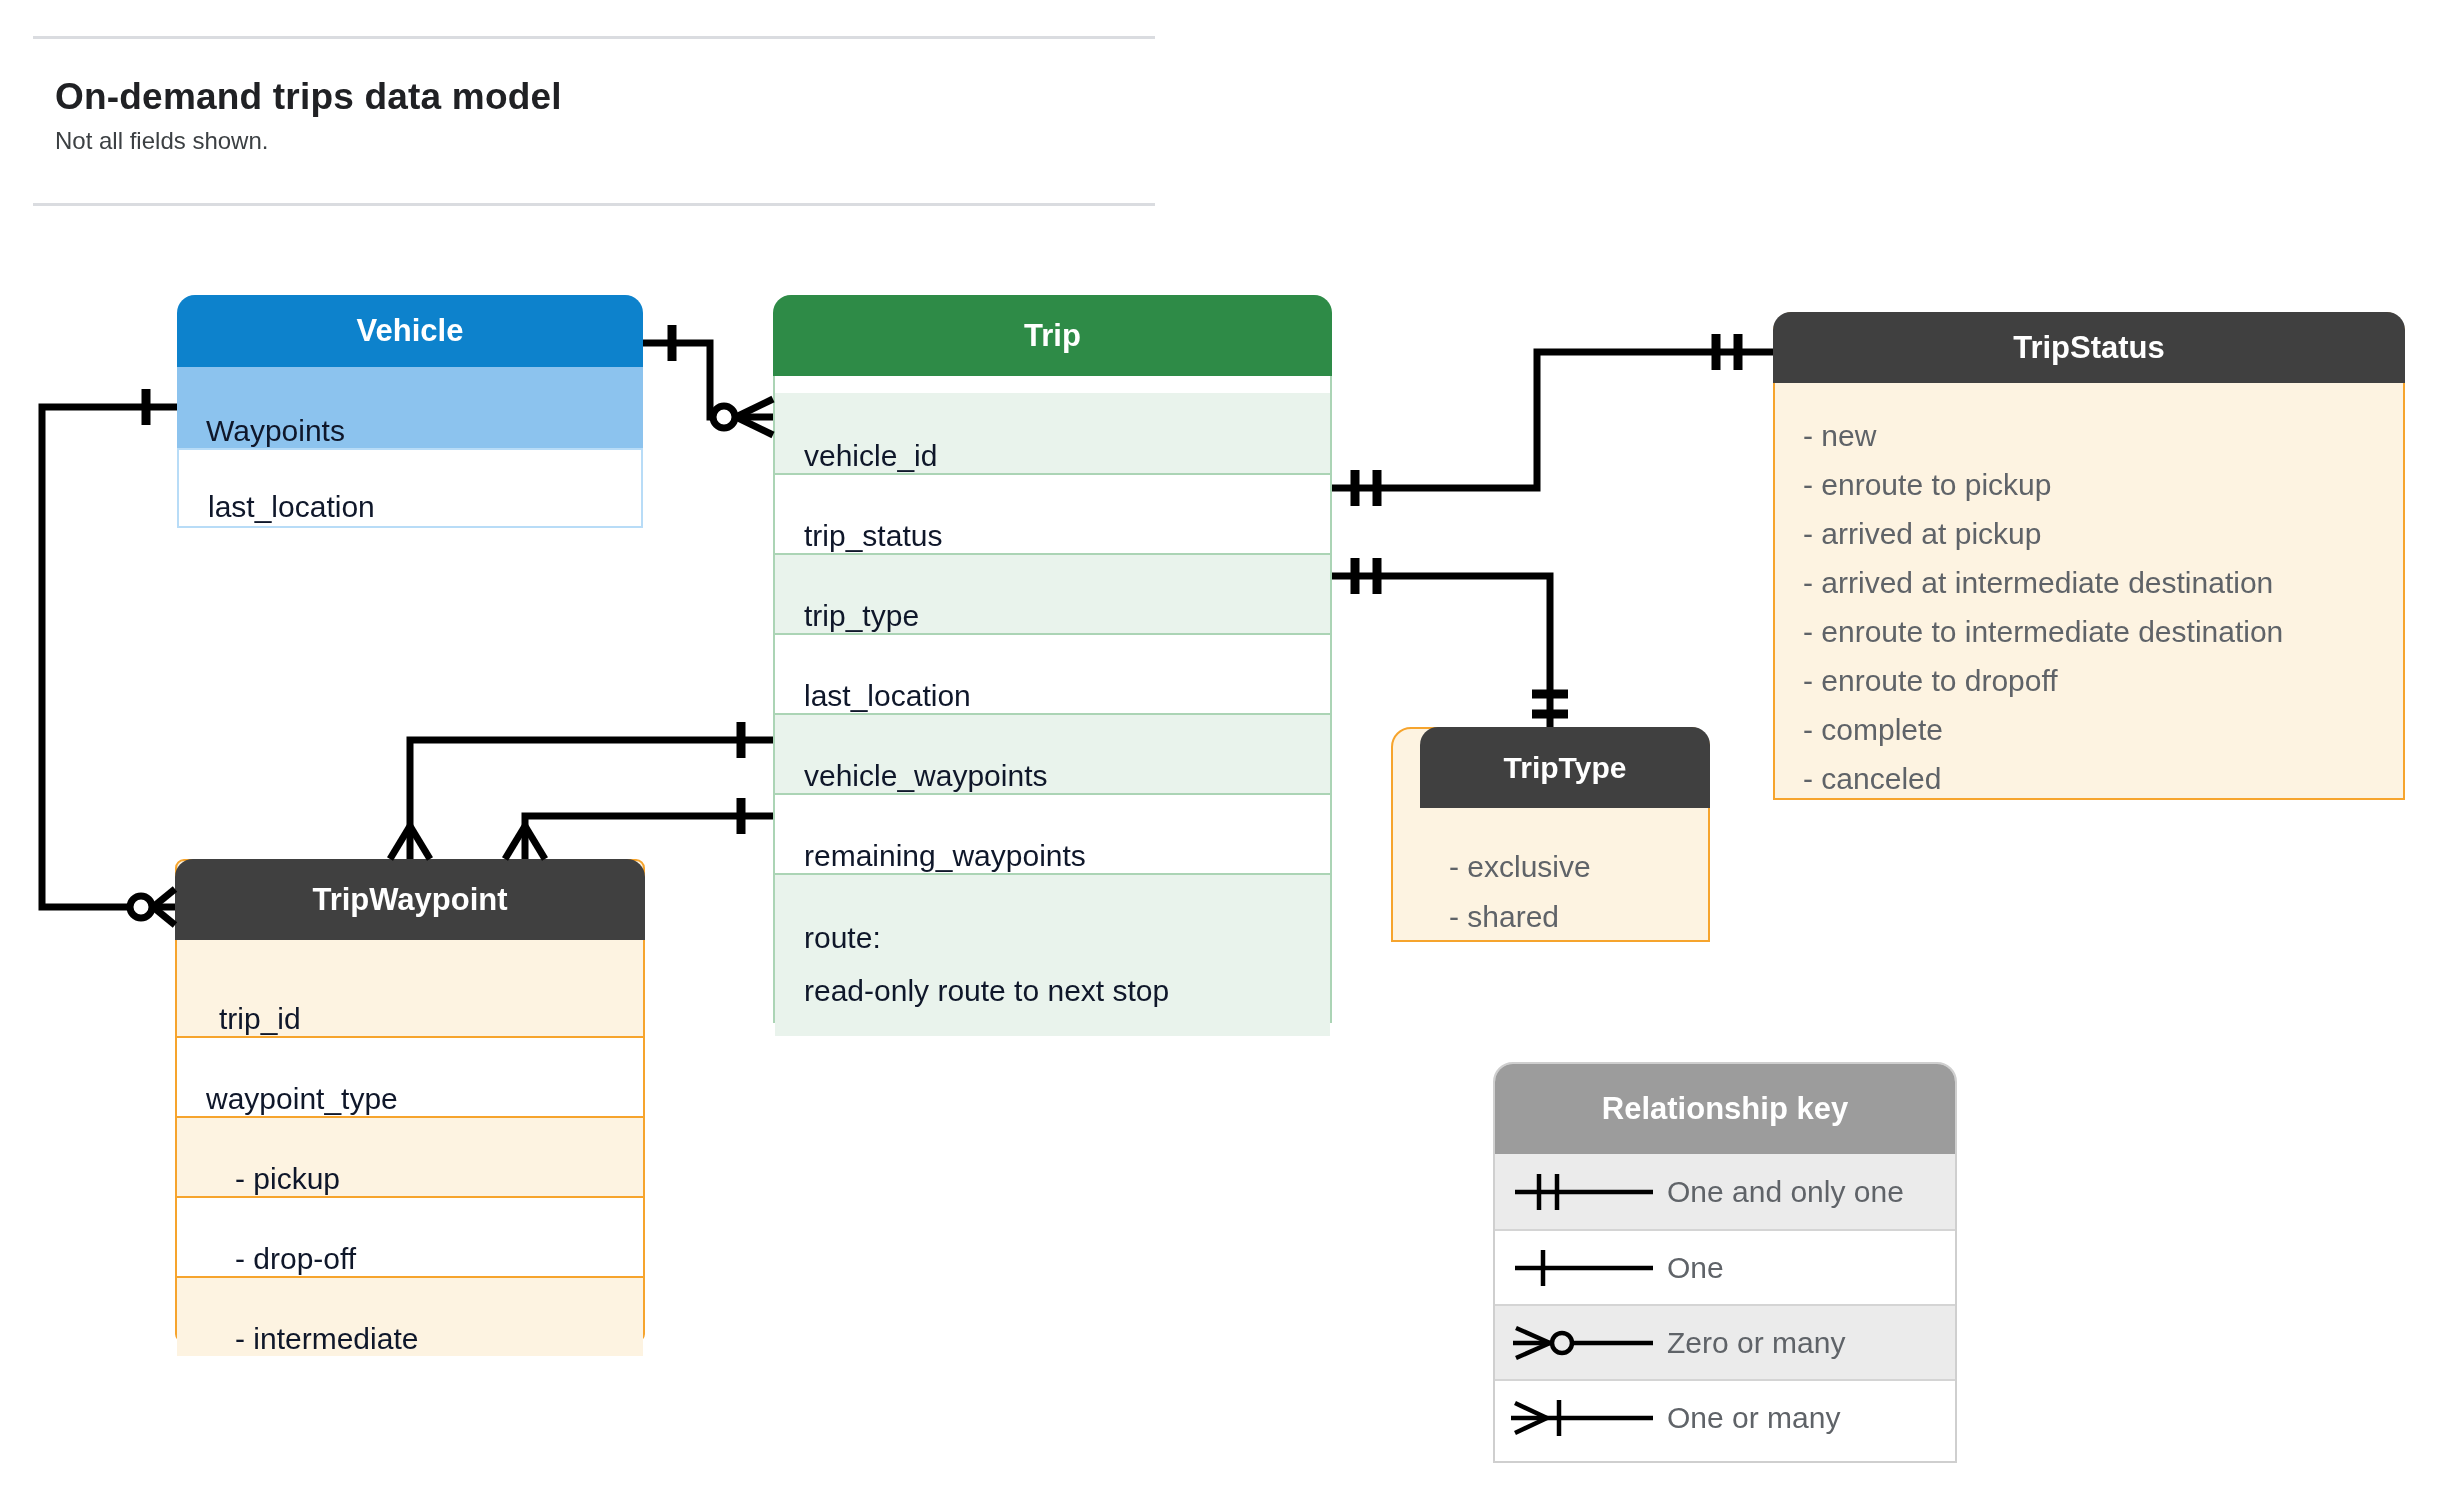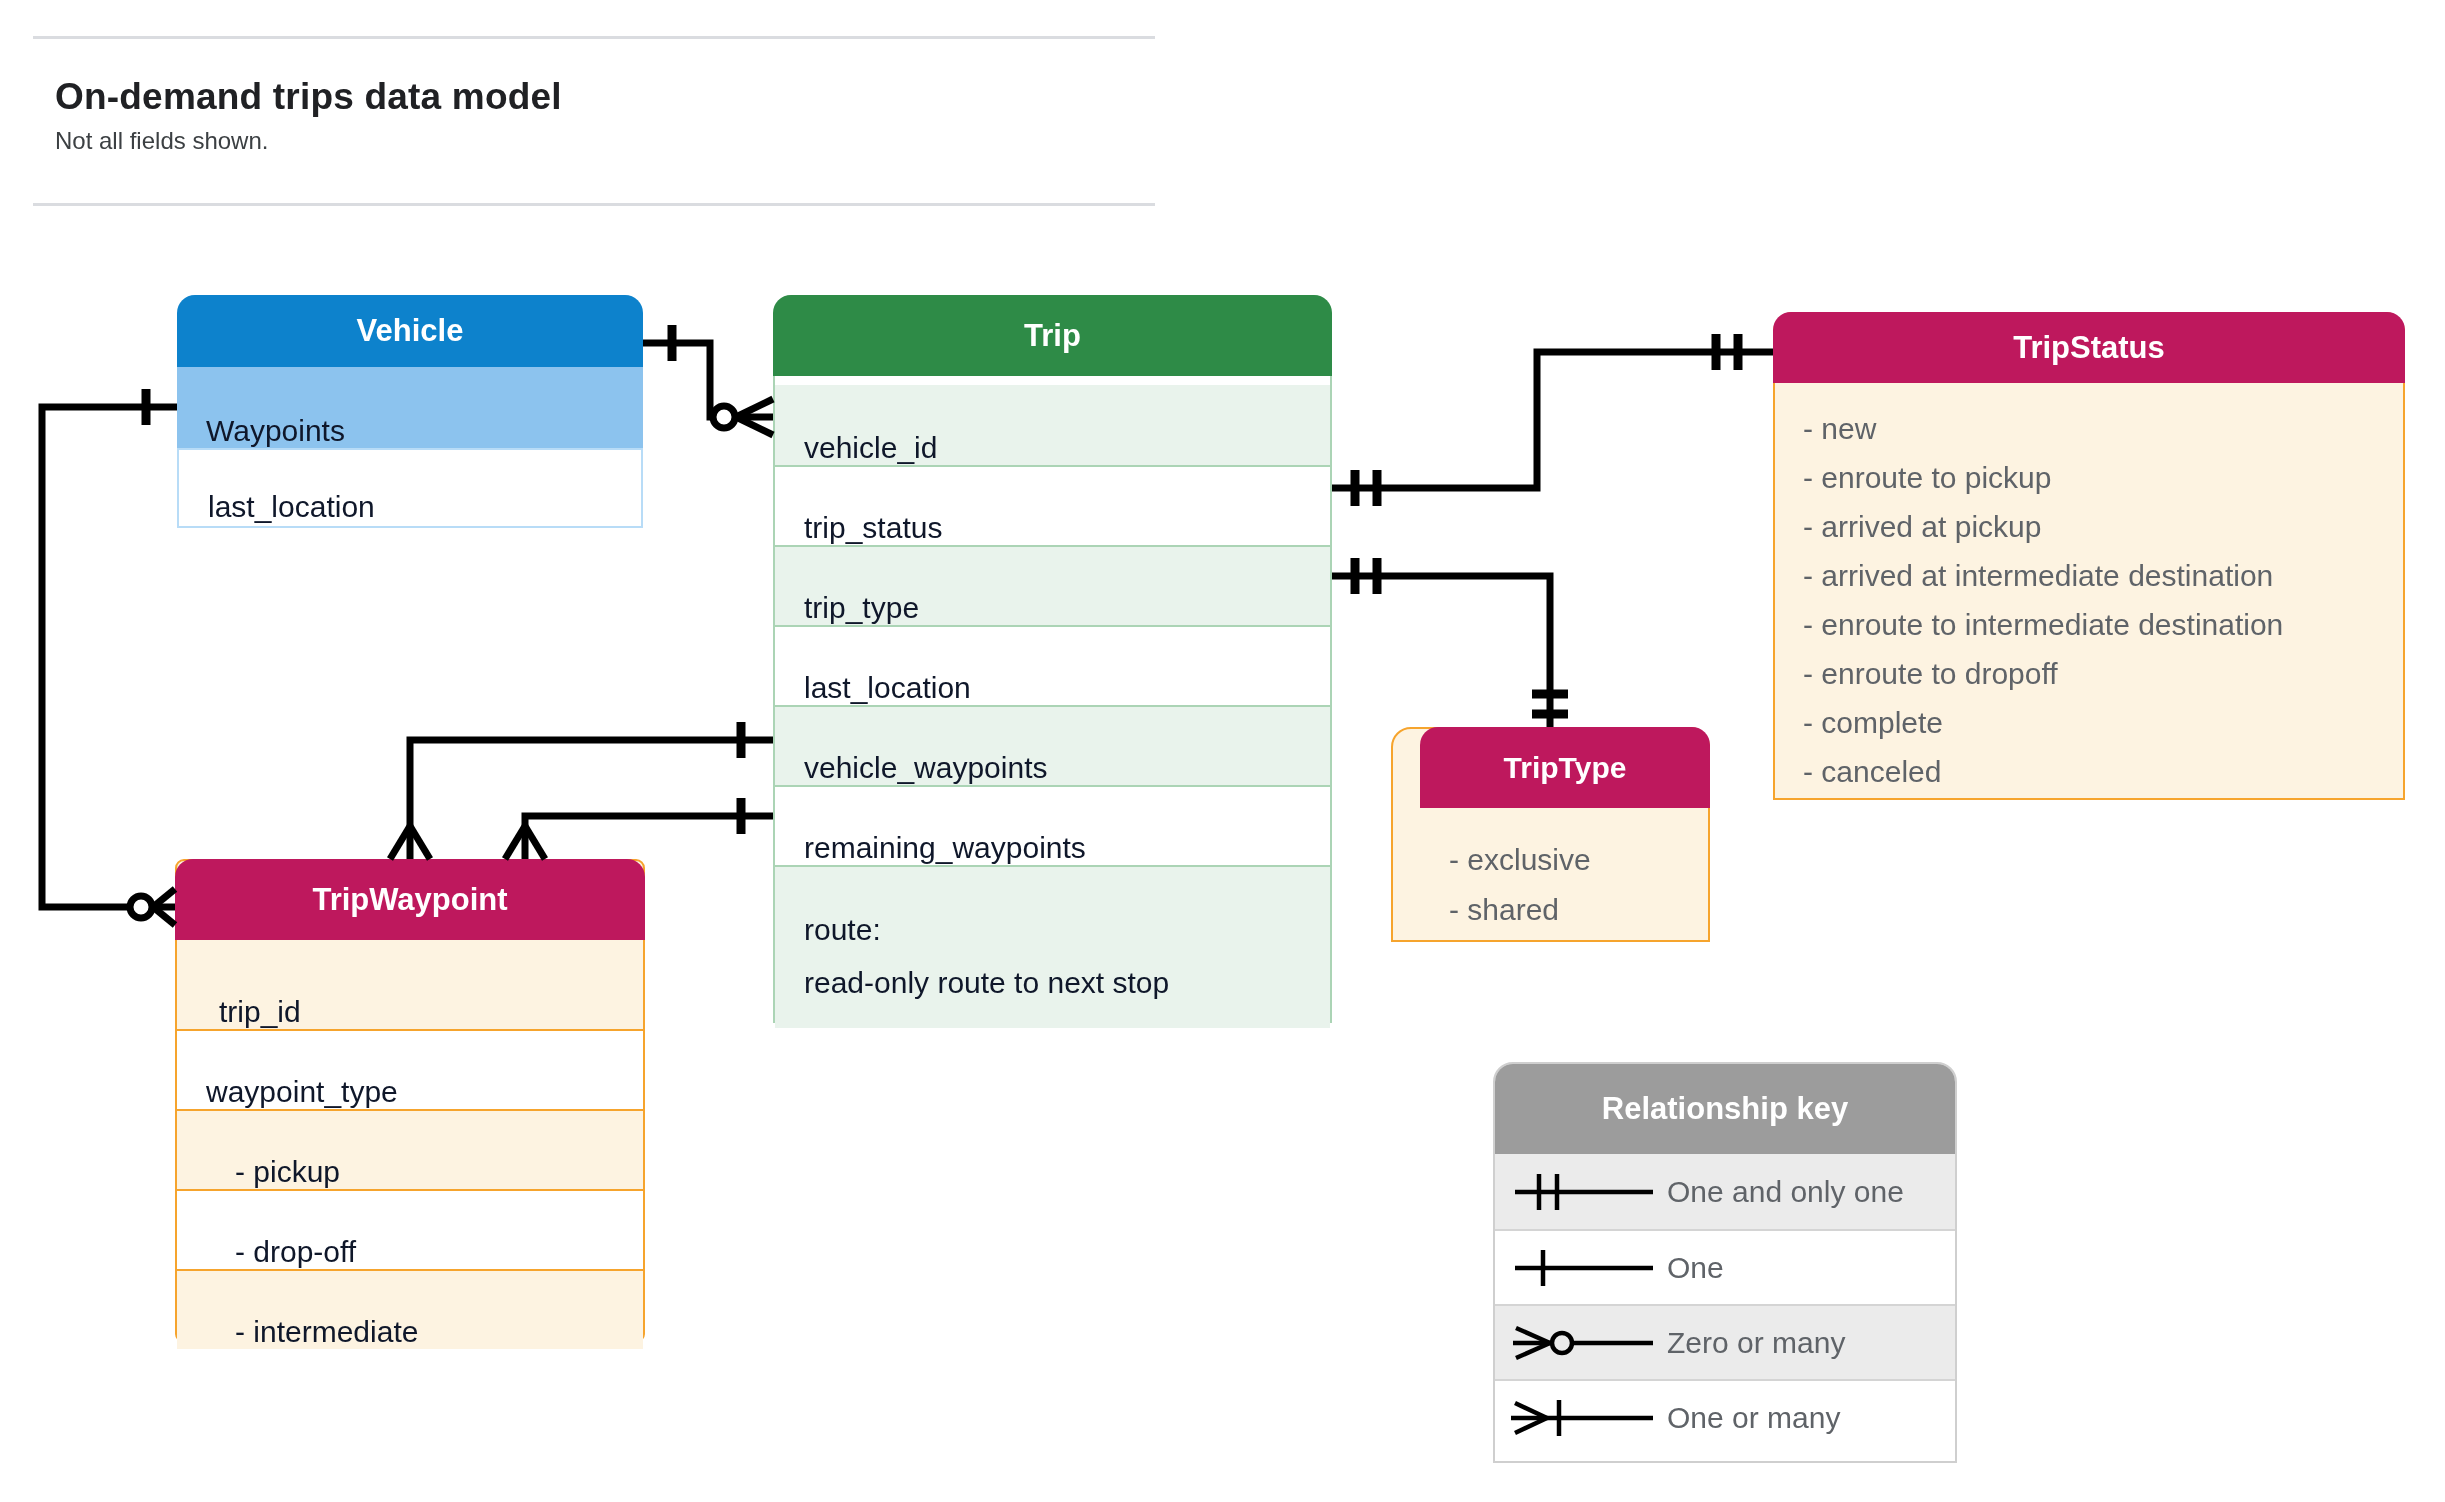--- a/index.html
+++ b/index.html
@@ -21,29 +21,29 @@
   .enum-item{display:flex;align-items:center;font-size:30px;color:#5f6368;}
 
   
   .vehicle{left:177px;top:295px;width:466px;height:233px;border:2px solid #b8dcf7;background:#fff;}
   .vehicle .entity-header{height:72px;background:#0d82cc;margin:-2px -2px 0 -2px;}
   .vehicle .row-highlight{height:81px;background:#8cc3ee;margin:0 -2px;width:466px;}
   .vehicle .row-plain{height:76px;background:#ffffff;border-top:2px solid #b8dcf7;}
 
   
   .trip{left:773px;top:295px;width:559px;height:728px;border:2px solid #abd4b5;background:#fff;}
-  .trip .entity-header{height:81px;background:#2e8b47;margin:-2px -2px 9px -2px;}
+  .trip .entity-header{height:81px;background:#2e8b47;margin:-2px -2px 17px -2px;}
   .trip .frow{height:80px;border-top:2px solid #abd4b5;}
   .trip .frow:nth-of-type(2){border-top:none;}
   .trip .tint{background:#e9f3ec;}
   .trip .route-row{height:163px;display:block;padding-top:36px;line-height:53px;}
 
   
   .orange-card{border:2px solid #f6a42d;background:#fdf3e1;}
-  .orange-card .entity-header{background:#be185d;margin:-2px -2px 9px -2px;}
+  .orange-card .entity-header{background:#404040;margin:-2px -2px 16px -2px;}
 
   .trip-status{left:1773px;top:312px;width:632px;height:488px;}
   .trip-status .entity-header{height:71px;}
   .trip-status .enum-list{padding:12px 16px 0 28px;}
   .trip-status .enum-item{height:49px;}
 
   .trip-type{left:1391px;top:727px;width:319px;height:215px;padding-left:29px;}
   .trip-type .entity-header{height:81px;font-size:30px;}
   .trip-type .enum-list{padding:18px 0 0 27px;}
   .trip-type .enum-item{height:50px;}

